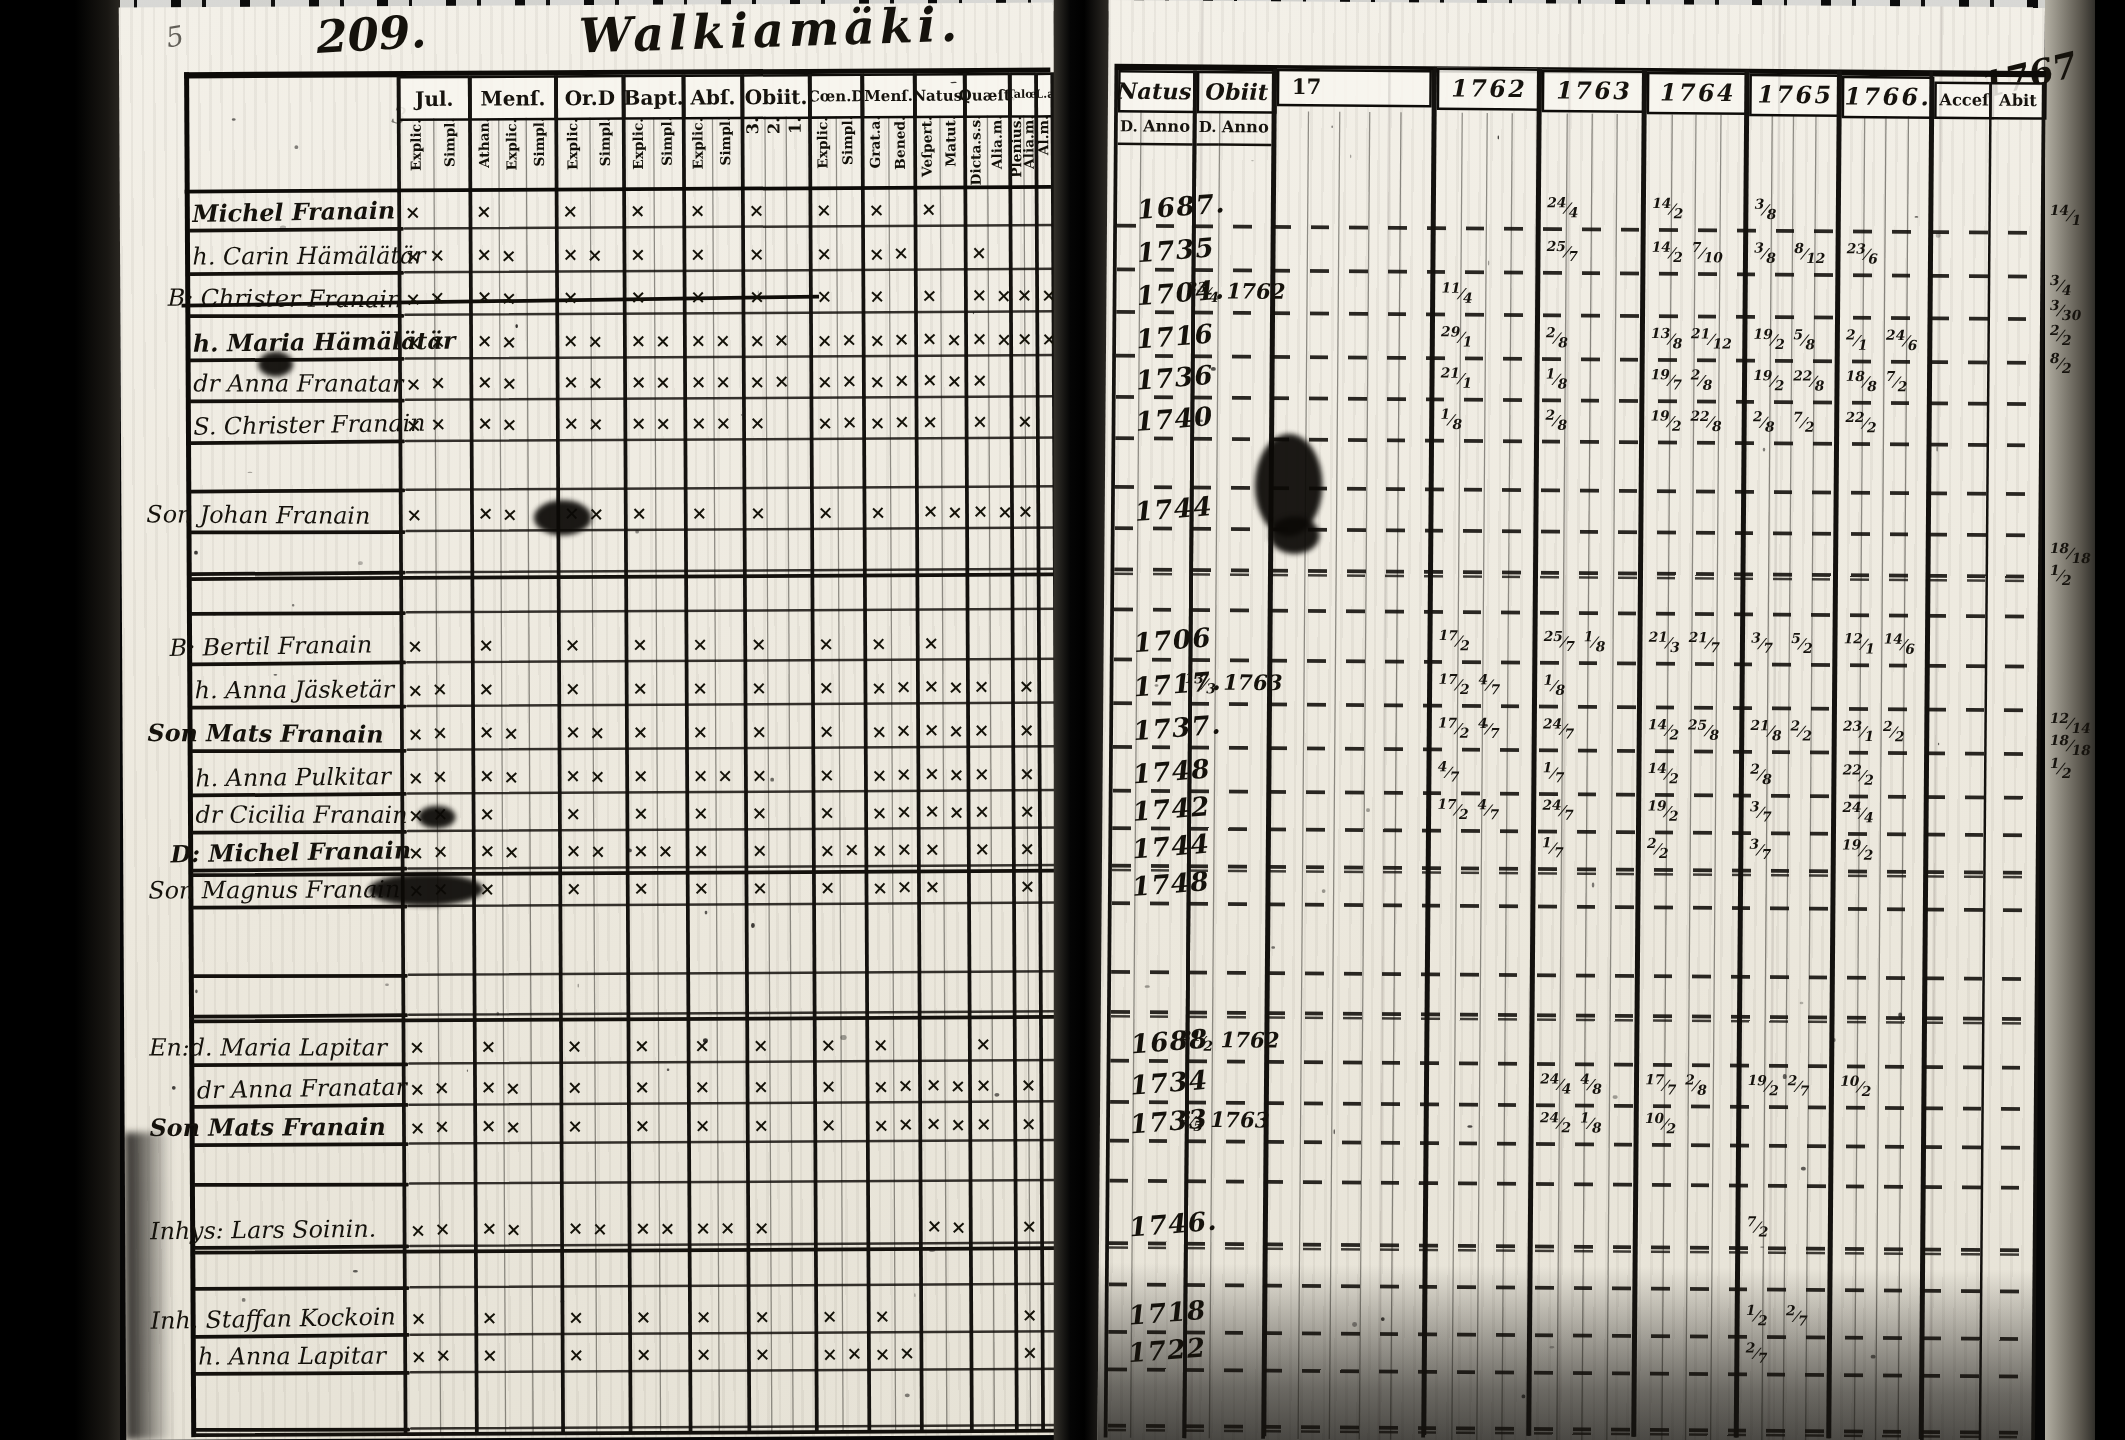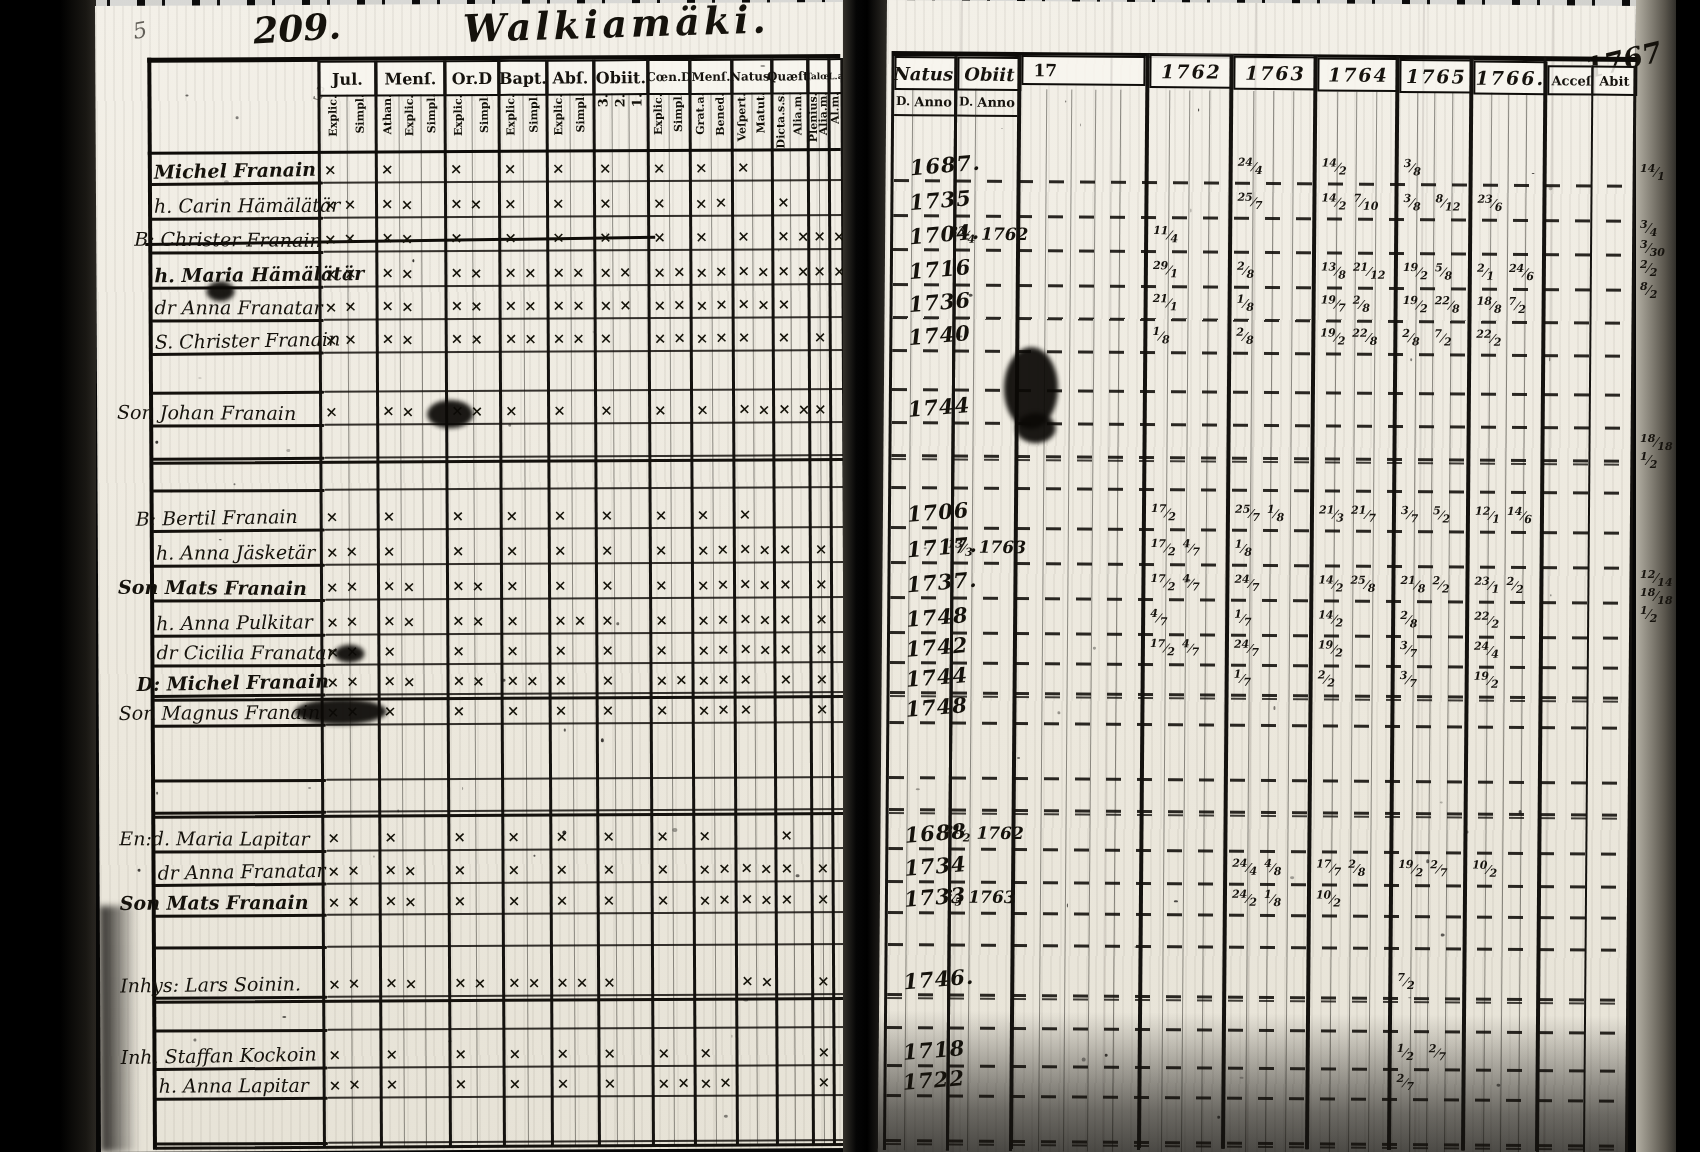--- a/index.html
+++ b/index.html
@@ -264,21 +264,21 @@
       <div class="mark abs" style="left: 408px; top: 608px; font-size: 15px; transform: rotate(1deg);">×</div>
       <div class="mark abs" style="left: 456px; top: 608px; font-size: 15px; transform: rotate(0deg);">××</div>
       <div class="mark abs" style="left: 503px; top: 608px; font-size: 15px; transform: rotate(-1deg);">×</div>
       <div class="mark abs" style="left: 557px; top: 608px; font-size: 15px; transform: rotate(-2deg);">×</div>
       <div class="mark abs" style="left: 599px; top: 608px; font-size: 15px; transform: rotate(-3deg);">××</div>
       <div class="mark abs" style="left: 641px; top: 608px; font-size: 15px; transform: rotate(3deg);">××</div>
       <div class="mark abs" style="left: 681px; top: 608px; font-size: 15px; transform: rotate(2deg);">×</div>
       <div class="mark abs" style="left: 717px; top: 608px; font-size: 15px; transform: rotate(1deg);">×</div>
       <div class="rl abs" style="left: 55px; top: 659px; width: 172px; height: 3px; transform: rotate(0.105deg);"></div>
       <div class="rl abs" style="left: 227px; top: 659px; width: 523px; height: 2px; opacity: 0.85;"></div>
-      <div class="name hand abs" style="left: 58px; top: 635px; height: 24px; font-size: 19px; line-height: 24px; transform: rotate(0.35deg); font-weight: normal;">dr Cicilia Franatar</div>
+      <div class="name hand abs" style="left: 58px; top: 635px; height: 24px; font-size: 19px; line-height: 24px; transform: rotate(0.35deg); font-weight: normal;">dr Cicilia Franain</div>
       <div class="mark abs" style="left: 228px; top: 638px; font-size: 15px; transform: rotate(-3deg);">××</div>
       <div class="mark abs" style="left: 285px; top: 638px; font-size: 15px; transform: rotate(3deg);">×</div>
       <div class="mark abs" style="left: 354px; top: 638px; font-size: 15px; transform: rotate(2deg);">×</div>
       <div class="mark abs" style="left: 408px; top: 638px; font-size: 15px; transform: rotate(1deg);">×</div>
       <div class="mark abs" style="left: 456px; top: 638px; font-size: 15px; transform: rotate(0deg);">×</div>
       <div class="mark abs" style="left: 503px; top: 638px; font-size: 15px; transform: rotate(-1deg);">×</div>
       <div class="mark abs" style="left: 557px; top: 638px; font-size: 15px; transform: rotate(-2deg);">×</div>
       <div class="mark abs" style="left: 599px; top: 638px; font-size: 15px; transform: rotate(-3deg);">××</div>
       <div class="mark abs" style="left: 641px; top: 638px; font-size: 15px; transform: rotate(3deg);">××</div>
       <div class="mark abs" style="left: 681px; top: 638px; font-size: 15px; transform: rotate(2deg);">×</div>

